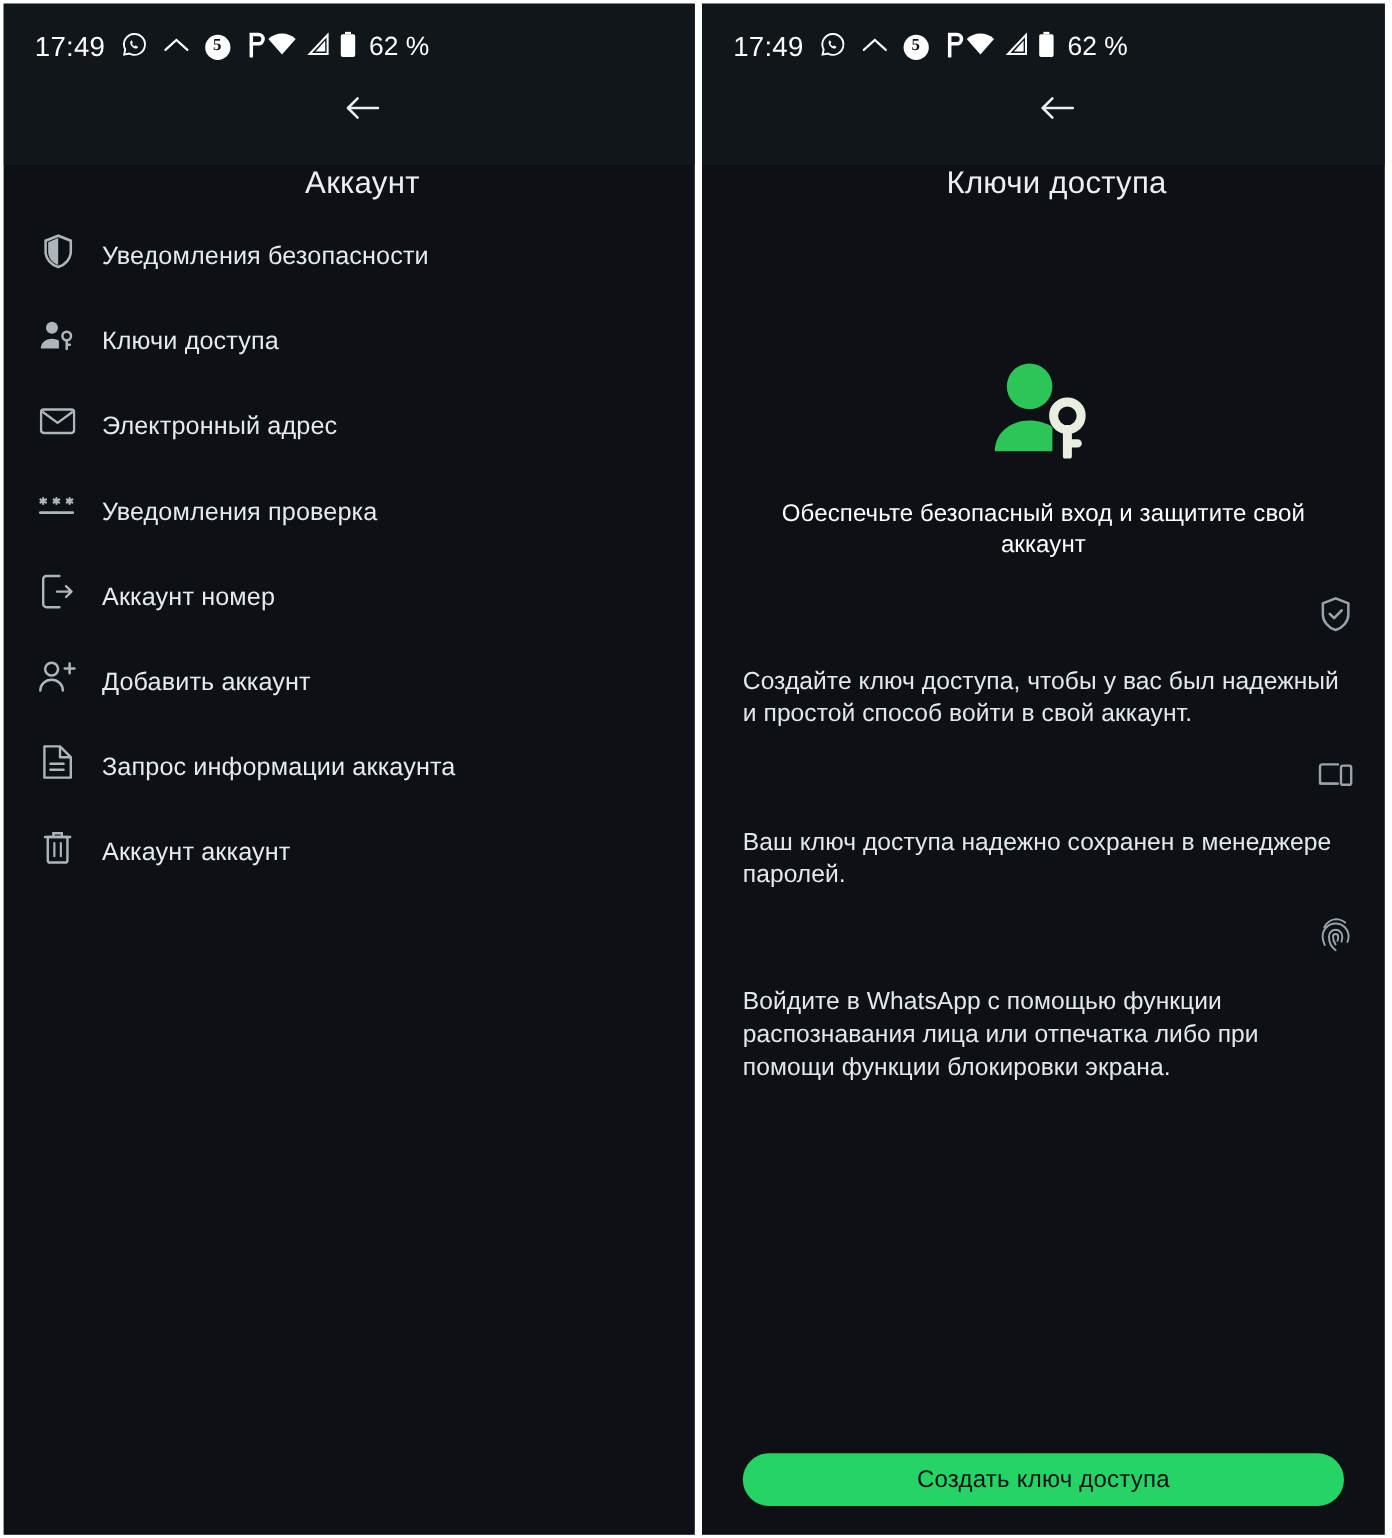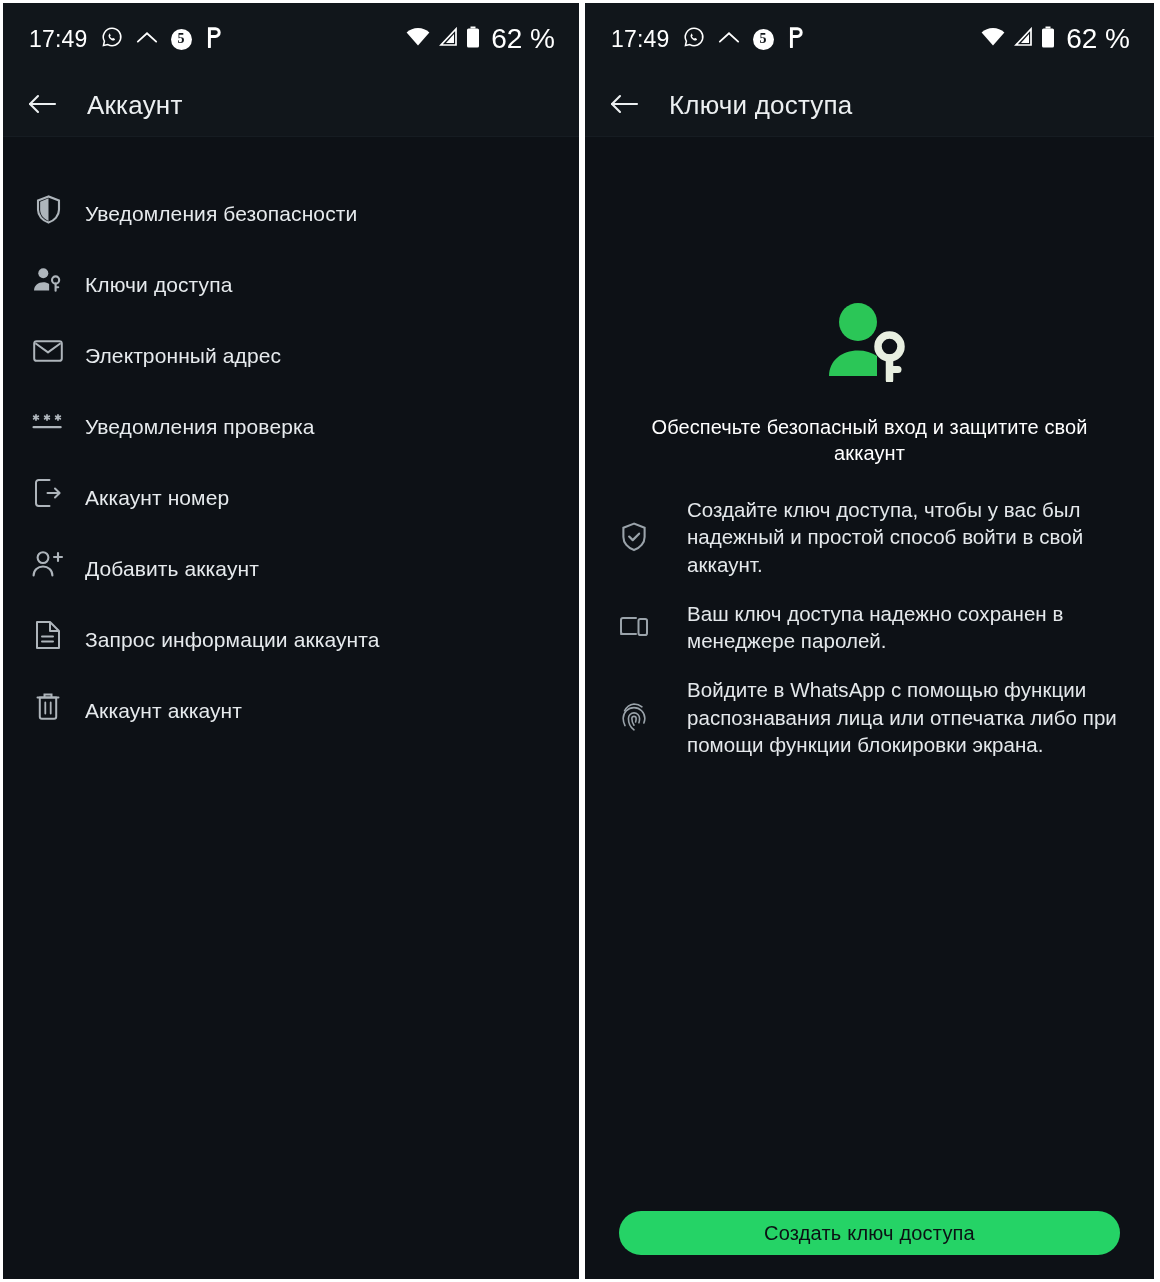--- a/index.html
+++ b/index.html
@@ -25,48 +25,49 @@
   }
   .panel-left  { width:576px; }
   .panel-right { width:569px; }
 
   
   .statusbar {
     height:72px;
     background:#11161b;
     display:flex;
     align-items:center;
-    justify-content:space-between;
+    justify-content:flex-start;
     padding:0 24px 0 26px;
     color:#ffffff;
   }
   .status-left { display:flex; align-items:center; gap:13px; }
   .status-right { display:flex; align-items:center; gap:8px; }
   .status-time { font-size:23px; letter-spacing:.2px; }
-  .status-batt-text { font-size:28px; margin-left:3px; }
+  .status-batt-text { font-size:22px; margin-left:3px; }
   .sicon { display:block; }
 
   
   .circle-num {
     width:21px; height:21px; border-radius:50%;
     background:#ffffff; color:#11161b;
     font-size:14px; font-weight:bold;
     display:flex; align-items:center; justify-content:center;
     font-family:"Liberation Serif", serif;
   }
 
   
   .appbar {
     height:62px;
     background:#11161b;
     display:flex;
     align-items:center;
     gap:28px;
     padding:0 0 0 22px;
     border-bottom:1px solid #161c22;
+    flex-direction:column;
   }
   .appbar-title {
     color:#eceff1;
     font-size:26px;
     font-weight:400;
     letter-spacing:.2px;
   }
   .back-btn {
     width:34px; height:34px;
     display:flex; align-items:center; justify-content:center;
@@ -115,22 +116,23 @@
   .bullets {
     margin-top:30px;
     width:100%;
     display:flex;
     flex-direction:column;
     gap:22px;
     padding-left:8px;
   }
   .bullet {
     display:flex;
-    align-items:center;
-    gap:38px;
+    align-items:flex-end;
+    gap:27px;
+    flex-direction:column;
   }
   .bullet-icon {
     width:30px; height:30px;
     flex:none;
     color:#9aa3aa;
     display:flex; align-items:center; justify-content:center;
   }
   .bullet-text {
     color:#e4e8eb;
     font-size:20.5px;

